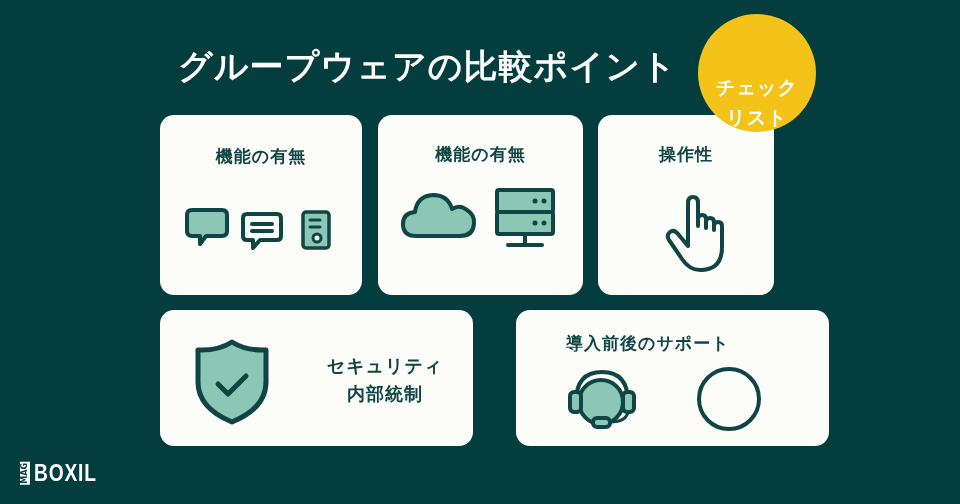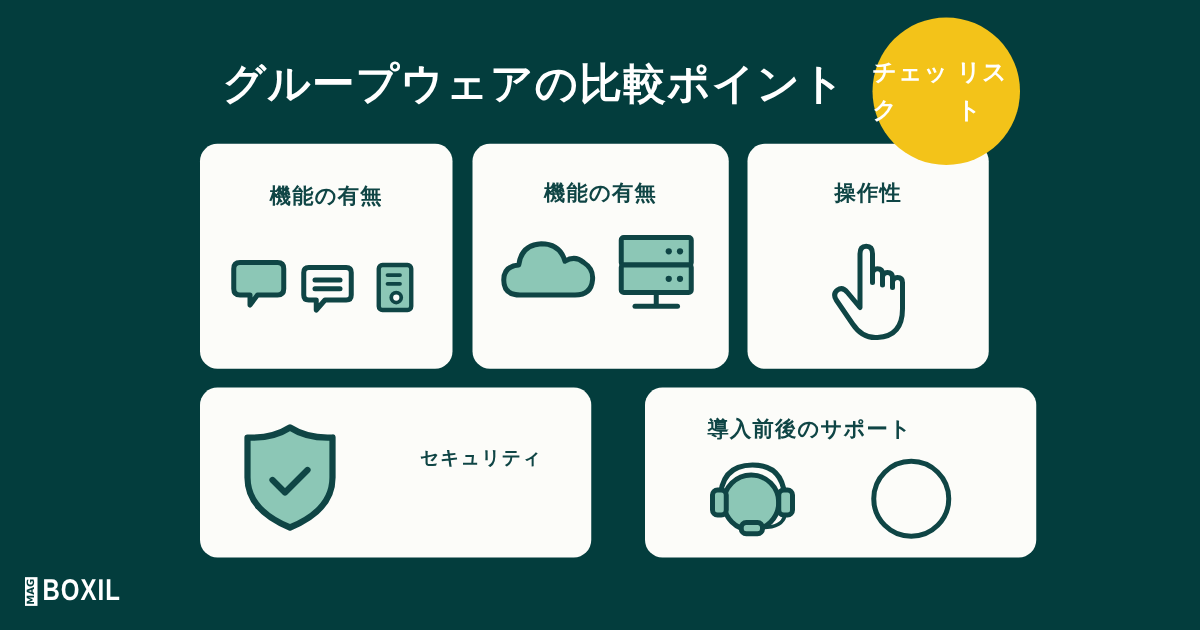--- a/index.html
+++ b/index.html
@@ -18,49 +18,49 @@
     letter-spacing: 1px;
     white-space: nowrap;
   }
   .badge {
     position: absolute;
     left: 698px; top: 14px;
     width: 118px; height: 118px;
     border-radius: 50%;
     background: #f3c319;
     color: #fff;
-    display: flex; flex-direction: row; align-items: center; justify-content: flex-end;
+    display: flex; flex-direction: column; align-items: center; justify-content: flex-end;
     font-size: 19px; font-weight: bold; line-height: 30px;
     z-index: 2;
     letter-spacing: 1px;
   }
   .card {
     position: absolute;
     background: #fcfcf9;
     border-radius: 14px;
   }
   .card-title {
     position: absolute;
     width: 100%;
     text-align: center;
     font-size: 17px;
     font-weight: bold;
     color: #0f4545;
     letter-spacing: 1px;
   }
   .c1 { left: 160px; top: 115px; width: 202px; height: 180px; }
   .c2 { left: 378px; top: 115px; width: 205px; height: 180px; }
-  .c3 { left: 598px; top: 115px; width: 193px; height: 180px; z-index: 1; }
+  .c3 { left: 598px; top: 115px; width: 176px; height: 180px; z-index: 1; }
   .c4 { left: 160px; top: 310px; width: 313px; height: 136px; }
   .c5 { left: 488px; top: 310px; width: 313px; height: 136px; margin-left: 28px; }
   .icon { position: absolute; }
   .sec-text {
     position: absolute; left: 150px; top: 42px; width: 150px;
     text-align: center;
-    font-size: 15px; font-weight: bold; line-height: 28px; letter-spacing: 1px;
+    font-size: 18px; font-weight: bold; line-height: 28px; letter-spacing: 1px;
     color: #0f4545;
   }
   .logo {
     position: absolute; left: 20px; top: 459px;
     display: flex; align-items: center; gap: 4px;
     color: #fff;
   }
   .logo-mag {
     font-size: 8px; font-weight: bold;
     writing-mode: vertical-rl; transform: rotate(180deg);
@@ -125,20 +125,21 @@
   </svg>
 </div>
 
 <div class="card c4">
   <svg class="icon" style="left:34px;top:28px;" width="76" height="88" viewBox="0 0 76 88">
     <path d="M38 4 Q52 13 72 12 V44 Q72 70 38 84 Q4 70 4 44 V12 Q24 13 38 4 Z" fill="#8cc7b6" stroke="#0f4545" stroke-width="5" stroke-linejoin="round"></path>
     <path d="M24 46 L34 56 L52 38" fill="none" stroke="#0f4545" stroke-width="5" stroke-linecap="round" stroke-linejoin="round"></path>
   </svg>
   <div class="sec-text">
     <div>セキュリティ</div>
+    <div>内部統制</div>
   </div>
 </div>
 
 <div class="card c5">
   <div class="card-title" style="top:22px;width:auto;left:50px;">導入前後のサポート</div>
   <svg class="icon" style="left:50px;top:58px;" width="72" height="62" viewBox="0 0 72 62">
     <path d="M10 34 Q10 4 36 4 Q62 4 62 34" fill="none" stroke="#0f4545" stroke-width="4"></path>
     <circle cx="35" cy="34" r="22" fill="#8cc7b6" stroke="#0f4545" stroke-width="4"></circle>
     <rect x="4" y="24" width="11" height="20" rx="4" fill="#8cc7b6" stroke="#0f4545" stroke-width="4"></rect>
     <rect x="57" y="24" width="11" height="20" rx="4" fill="#8cc7b6" stroke="#0f4545" stroke-width="4"></rect>

